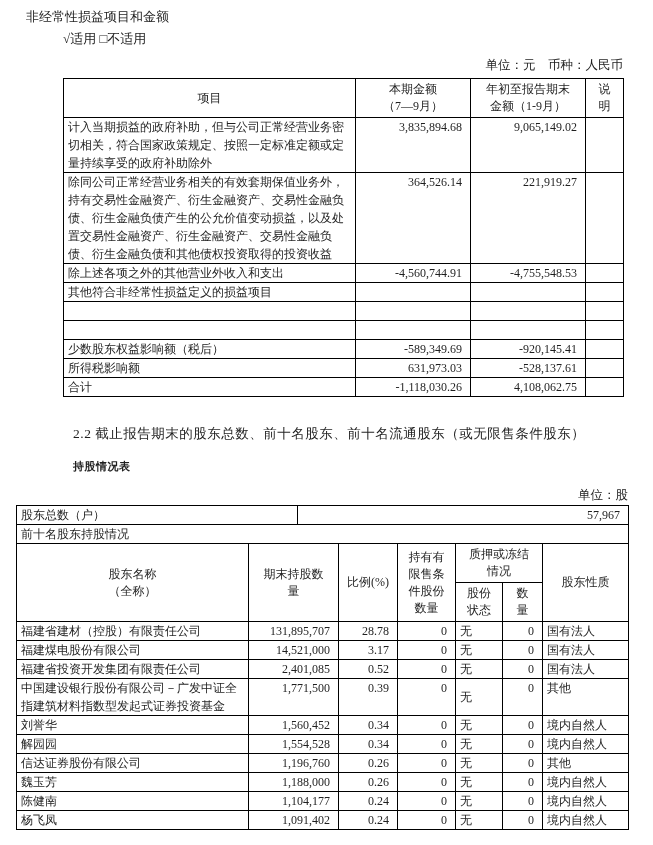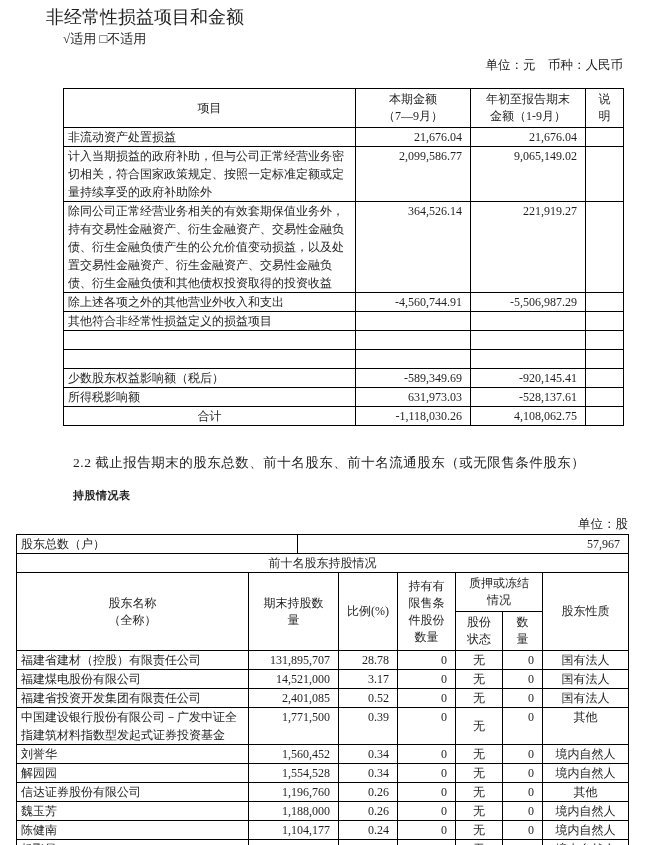--- a/index.html
+++ b/index.html
@@ -3,35 +3,35 @@
 <meta charset="utf-8">
 <style>
   html,body { margin:0; padding:0; }
   body {
     width:653px; height:845px; background:#ffffff; overflow:hidden;
     font-family:"Liberation Serif","DejaVu Serif",serif;
     color:#1f1f1f;
   }
   .doc { position:relative; width:653px; height:845px; }
 
-  .s1-title { margin:8px 0 0 46px; font-size:18px; line-height:18px; }
+  .s1-title { margin:8px 0 0 26px; font-size:13px; line-height:18px; }
   .s1-applicable { margin:4px 0 9px 63px; font-size:13px; line-height:18px; }
   .unit-note { font-size:12.5px; line-height:17px; text-align:right; }
-  .u1 { width:560px; margin:6px 0 14px 63px; }
+  .u1 { width:560px; margin:6px 0 4px 63px; }
   .u2 { width:612px; margin:12px 0 1px 16px; }
 
   table { border-collapse:collapse; table-layout:fixed; }
   td {
     border:1px solid #000; padding:0 4px; vertical-align:top;
     font-size:12px; line-height:18px; height:18px;
     overflow:hidden; word-break:break-all;
   }
   .t1 { width:560px; margin-left:63px; border:1.5px solid #000; }
   .t2 { width:612px; margin-left:16px; border:1.5px solid #000; }
-  .ctr { text-align:center;margin-top:26px; }
+  .ctr { text-align:left;margin-top:26px; }
   .mid { vertical-align:middle; }
   .num { text-align:right; padding-right:8px; }
   .hdr { text-align:center; vertical-align:middle; line-height:17px; padding:2px 2px; white-space:pre-line; }
 
   .s2-heading { margin:28px 0 0 73px; font-weight:normal; font-size:13.5px; line-height:18px; letter-spacing:0.5px; }
   .s2-subheading { margin:14px 0 0 73px; font-weight:bold; font-size:11px; line-height:18px; letter-spacing:0.5px; }
 </style>
 </head>
 <body>
 
@@ -52,41 +52,35 @@
         <tr>
       <td class="hdr">项目</td>
       <td class="hdr">本期金额
 （7—9月）</td>
       <td class="hdr">年初至报告期末
 金额（1-9月）</td>
       <td class="hdr">说
 明</td>
     </tr>
     <tr>
-      <td>非流动资产处置损益</td>
-      <td class="num">21,676.04</td>
-      <td class="num">21,676.04</td>
-      <td></td>
-    </tr>
-    <tr>
       <td>计入当期损益的政府补助，但与公司正常经营业务密切相关，符合国家政策规定、按照一定标准定额或定量持续享受的政府补助除外</td>
-      <td class="num">2,099,586.77</td>
+      <td class="num">3,835,894.68</td>
       <td class="num">9,065,149.02</td>
       <td></td>
     </tr>
     <tr>
       <td>除同公司正常经营业务相关的有效套期保值业务外，持有交易性金融资产、衍生金融资产、交易性金融负债、衍生金融负债产生的公允价值变动损益，以及处置交易性金融资产、衍生金融资产、交易性金融负债、衍生金融负债和其他债权投资取得的投资收益</td>
       <td class="num">364,526.14</td>
       <td class="num">221,919.27</td>
       <td></td>
     </tr>
     <tr>
       <td>除上述各项之外的其他营业外收入和支出</td>
       <td class="num">-4,560,744.91</td>
-      <td class="num">-5,506,987.29</td>
+      <td class="num">-4,755,548.53</td>
       <td></td>
     </tr>
     <tr>
       <td>其他符合非经常性损益定义的损益项目</td>
       <td class="num"></td>
       <td class="num"></td>
       <td></td>
     </tr>
     <tr>
       <td></td>

